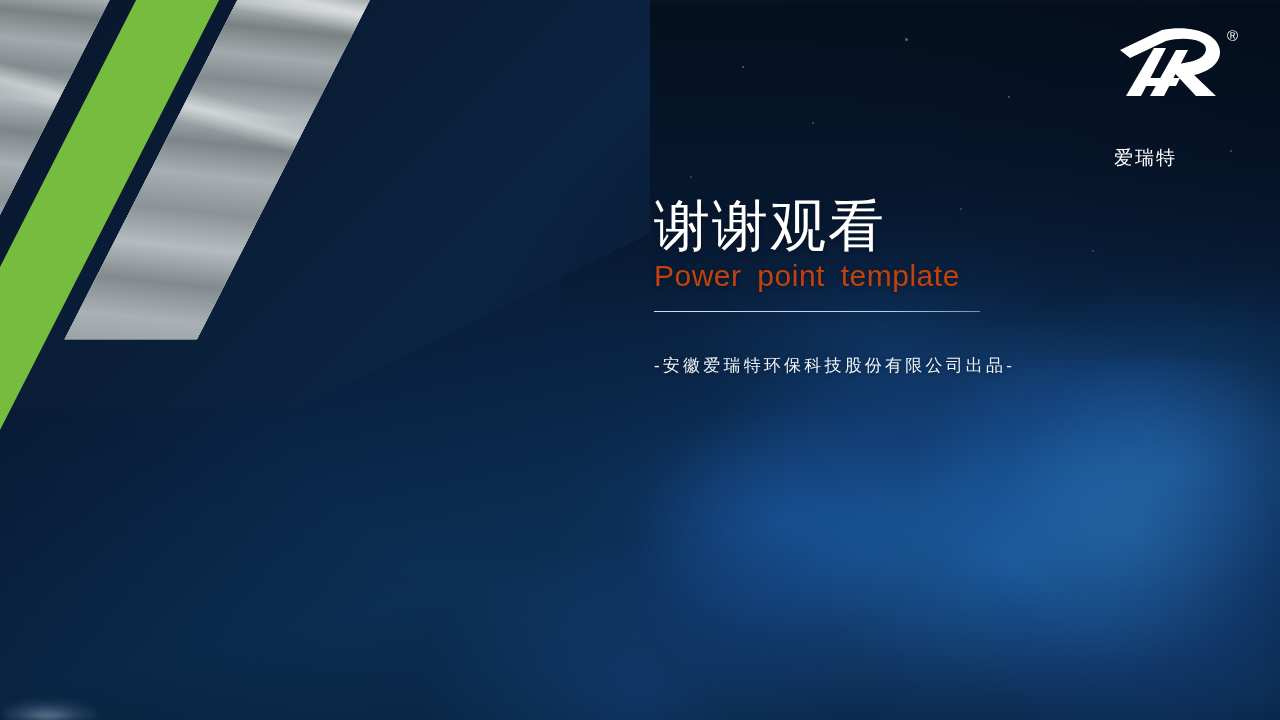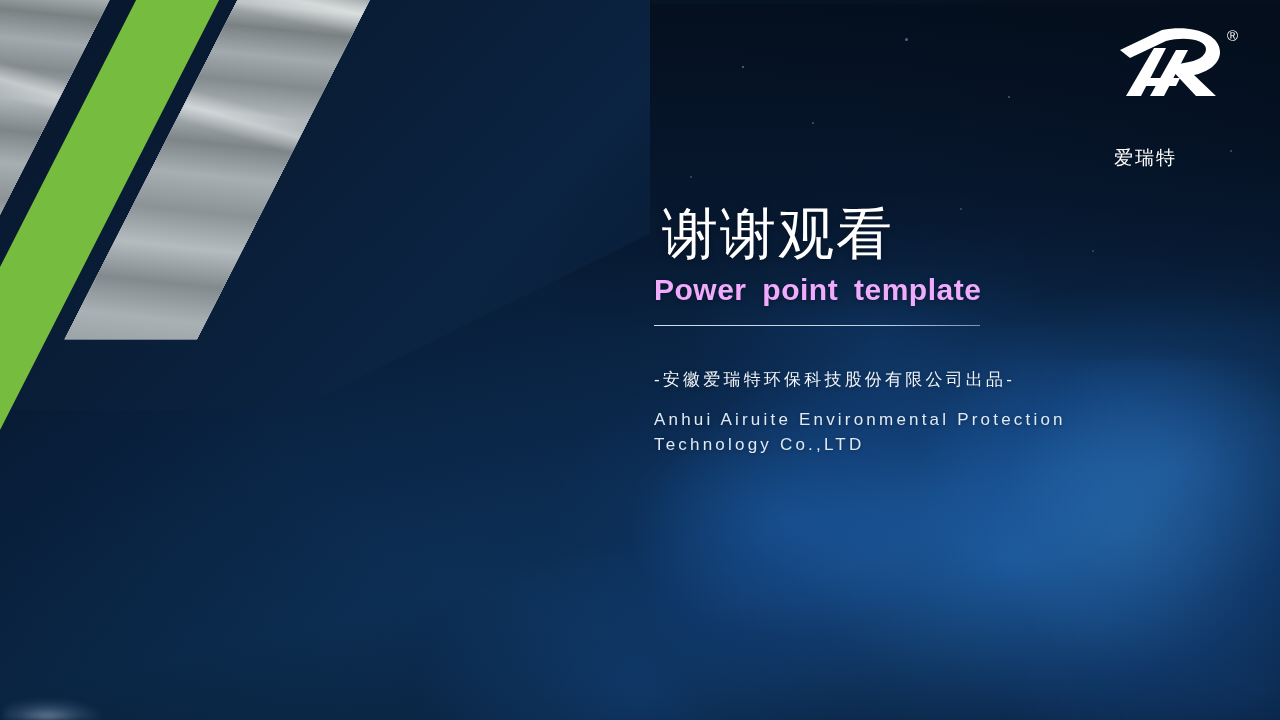--- a/index.html
+++ b/index.html
@@ -156,34 +156,34 @@
   .stripe.solid-green { background: #76bc3f; }
 
   
   .content {
     position: absolute;
     left: 654px;
     top: 196px;
     width: 560px;
   }
   .title-cn {
-    margin: 8px;
+    margin: 0;
     font-size: 56px;
     line-height: 1.08;
     font-weight: 400;
     color: #ffffff;
     letter-spacing: 2px;
     text-shadow: 0 1px 6px rgba(0,0,0,0.35);
   }
   .title-en {
     margin: 2px 0 11px 0;
     font-size: 30px;
     line-height: 1.22;
-    font-weight: 700;
-    color: #f0abfc;
+    font-weight: 400;
+    color: #c2410c;
     letter-spacing: 0.5px;
     word-spacing: 7px;
     text-shadow: 0 1px 5px rgba(0,0,0,0.3);
   }
   .rule {
     margin-top: 16px;
     width: 326px;
     height: 1px;
     background: linear-gradient(90deg, rgba(235,243,252,0.9) 0%, rgba(225,238,250,0.85) 70%, rgba(210,230,248,0.55) 100%);
   }
@@ -294,16 +294,15 @@
     </svg>
     <span class="logo-reg">®</span>
     <div class="logo-cn">爱瑞特</div>
   </div>
 
   <div class="content">
     <h1 class="title-cn">谢谢观看</h1>
     <p class="title-en">Power  point  template</p>
     <div class="rule"></div>
     <p class="sub-cn">-安徽爱瑞特环保科技股份有限公司出品-</p>
-    <p class="sub-en">Anhui Airuite Environmental Protection Technology Co.,LTD</p>
   </div>
 
 </div>
 
 </body></html>

